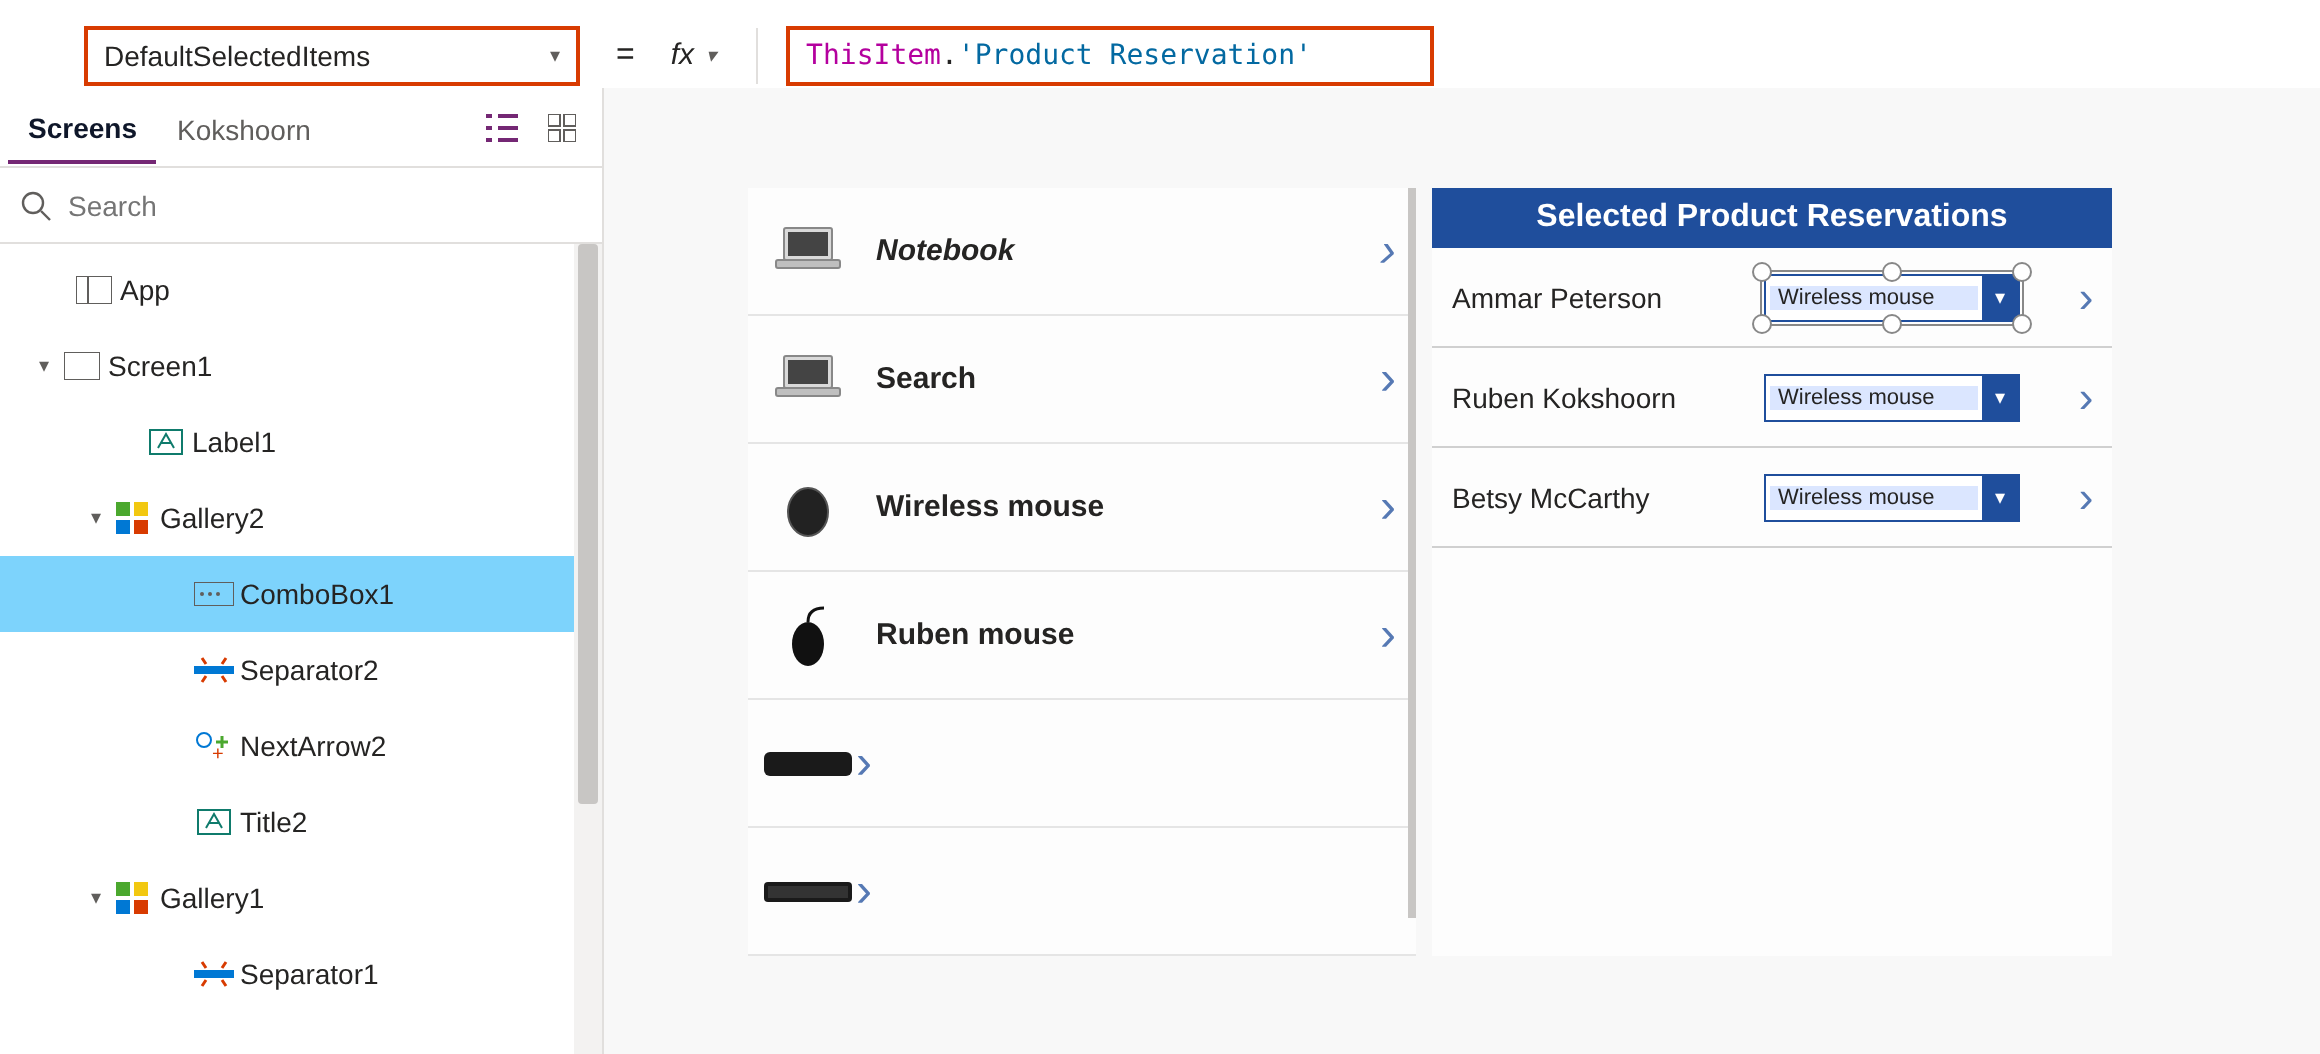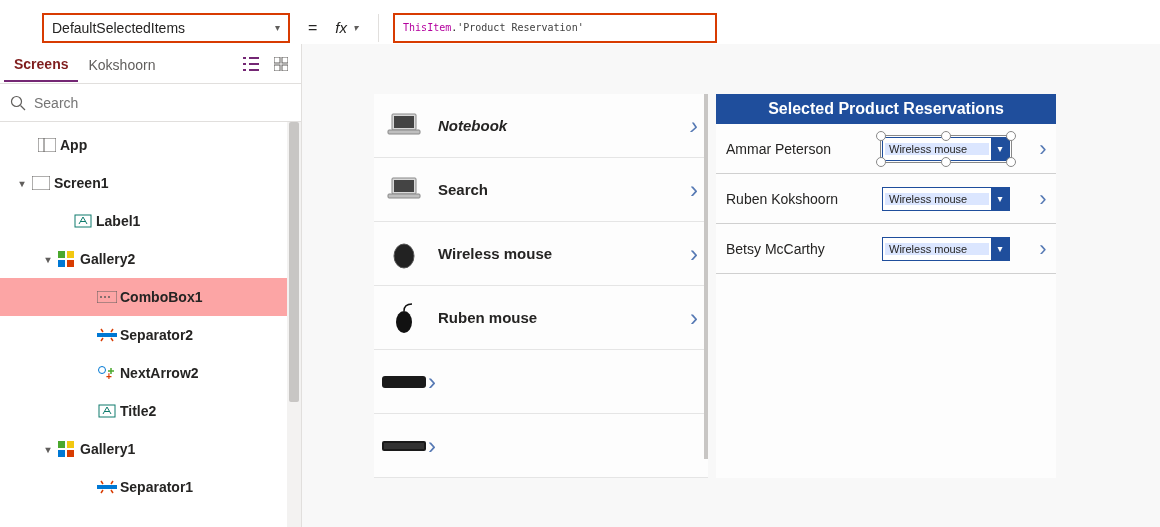--- a/index.html
+++ b/index.html
@@ -6,41 +6,41 @@
   body { font-family: "Segoe UI", -apple-system, sans-serif; font-size: 13px; color: #252423; background: #faf9f8; width: 1160px; height: 527px; overflow: hidden; }
 
   
   .formula-bar { display: flex; align-items: center; height: 56px; background: #fff; border-bottom: 1px solid #e1dfdd; padding: 0 10px 0 42px; gap: 14px; }
   .property-selector { display: flex; align-items: center; justify-content: space-between; border: 2px solid #d83b01; width: 248px; height: 30px; padding: 0 8px; font-size: 14px; background: #fff; }
   .property-selector .chev { font-size: 10px; color: #605e5c; }
   .equals { font-size: 16px; padding: 0 4px; }
   .fx-box { display: flex; align-items: center; gap: 6px; font-style: italic; font-size: 15px; padding-right: 6px; }
   .fx-box .chev { font-size: 10px; color: #605e5c; }
   .formula-divider { width: 1px; height: 28px; background: #e1dfdd; }
-  .formula-input { display: flex; align-items: center; border: 2px solid #d83b01; height: 30px; width: 324px; padding: 0 8px; font-family: Consolas, monospace; font-size: 10px; background: #fff; }
+  .formula-input { display: flex; align-items: center; border: 2px solid #d83b01; height: 30px; width: 324px; padding: 0 8px; font-family: Consolas, monospace; font-size: 14px; background: #fff; }
   .formula-input .tok1 { color: #b4009e; }
-  .formula-input .tok2 { color: #404040; }
+  .formula-input .tok2 { color: #0369a1; }
 
   
   .left-panel { position: absolute; left: 0; top: 44px; width: 302px; bottom: 0; background: #fff; border-right: 1px solid #e1dfdd; display: flex; flex-direction: column; }
   .panel-tabs { display: flex; align-items: center; height: 40px; padding: 0 8px 0 4px; border-bottom: 1px solid #e1dfdd; }
   .panel-tabs .tab { padding: 10px 10px 8px; font-size: 14px; color: #605e5c; cursor: pointer; }
-  .panel-tabs .tab.active { font-weight: 600; color: #7f1d1d; border-bottom: 2px solid #742774; margin-bottom: -1px; }
+  .panel-tabs .tab.active { font-weight: 600; color: #0f172a; border-bottom: 2px solid #742774; margin-bottom: -1px; }
   .panel-tabs .spacer { flex: 1; }
   .panel-tabs .toolbtn { width: 24px; height: 24px; margin-left: 6px; display: flex; align-items: center; justify-content: center; cursor: pointer; }
 
   .search-row { display: flex; align-items: center; height: 38px; padding: 0 10px; border-bottom: 1px solid #e1dfdd; color: #605e5c; gap: 8px; }
   .search-row input { border: none; outline: none; font-size: 14px; flex: 1; background: transparent; color: #252423; }
 
   .tree { flex: 1; overflow-y: auto; padding: 4px 0; position: relative; }
   .tree-scrollbar { position: absolute; right: 0; top: 0; width: 14px; bottom: 0; background: #f3f2f1; }
   .tree-scrollbar-thumb { position: absolute; left: 2px; right: 2px; top: 0; height: 280px; background: #c8c6c4; border-radius: 2px; }
 
-  .tree-item { display: flex; align-items: center; height: 38px; font-size: 14px; cursor: pointer; font-weight: bold; }
-  .tree-item.selected { background: #fca5a5; align-items: center; }
+  .tree-item { display: flex; align-items: center; height: 38px; font-size: 14px; cursor: pointer; }
+  .tree-item.selected { background: #7dd3fc; align-items: center; }
   .tree-item .indent { display: inline-block; }
   .tree-item .caret { width: 16px; display: inline-flex; justify-content: center; font-size: 10px; color: #605e5c; }
   .tree-item .icon { width: 22px; display: inline-flex; justify-content: center; }
   .tree-item .label { padding-left: 2px; }
 
   
   .canvas { position: absolute; left: 302px; right: 0; top: 44px; bottom: 0; background: #f8f8f8; padding: 50px 30px 0 72px; }
   .canvas-inner { display: flex; gap: 8px; }
 
   

